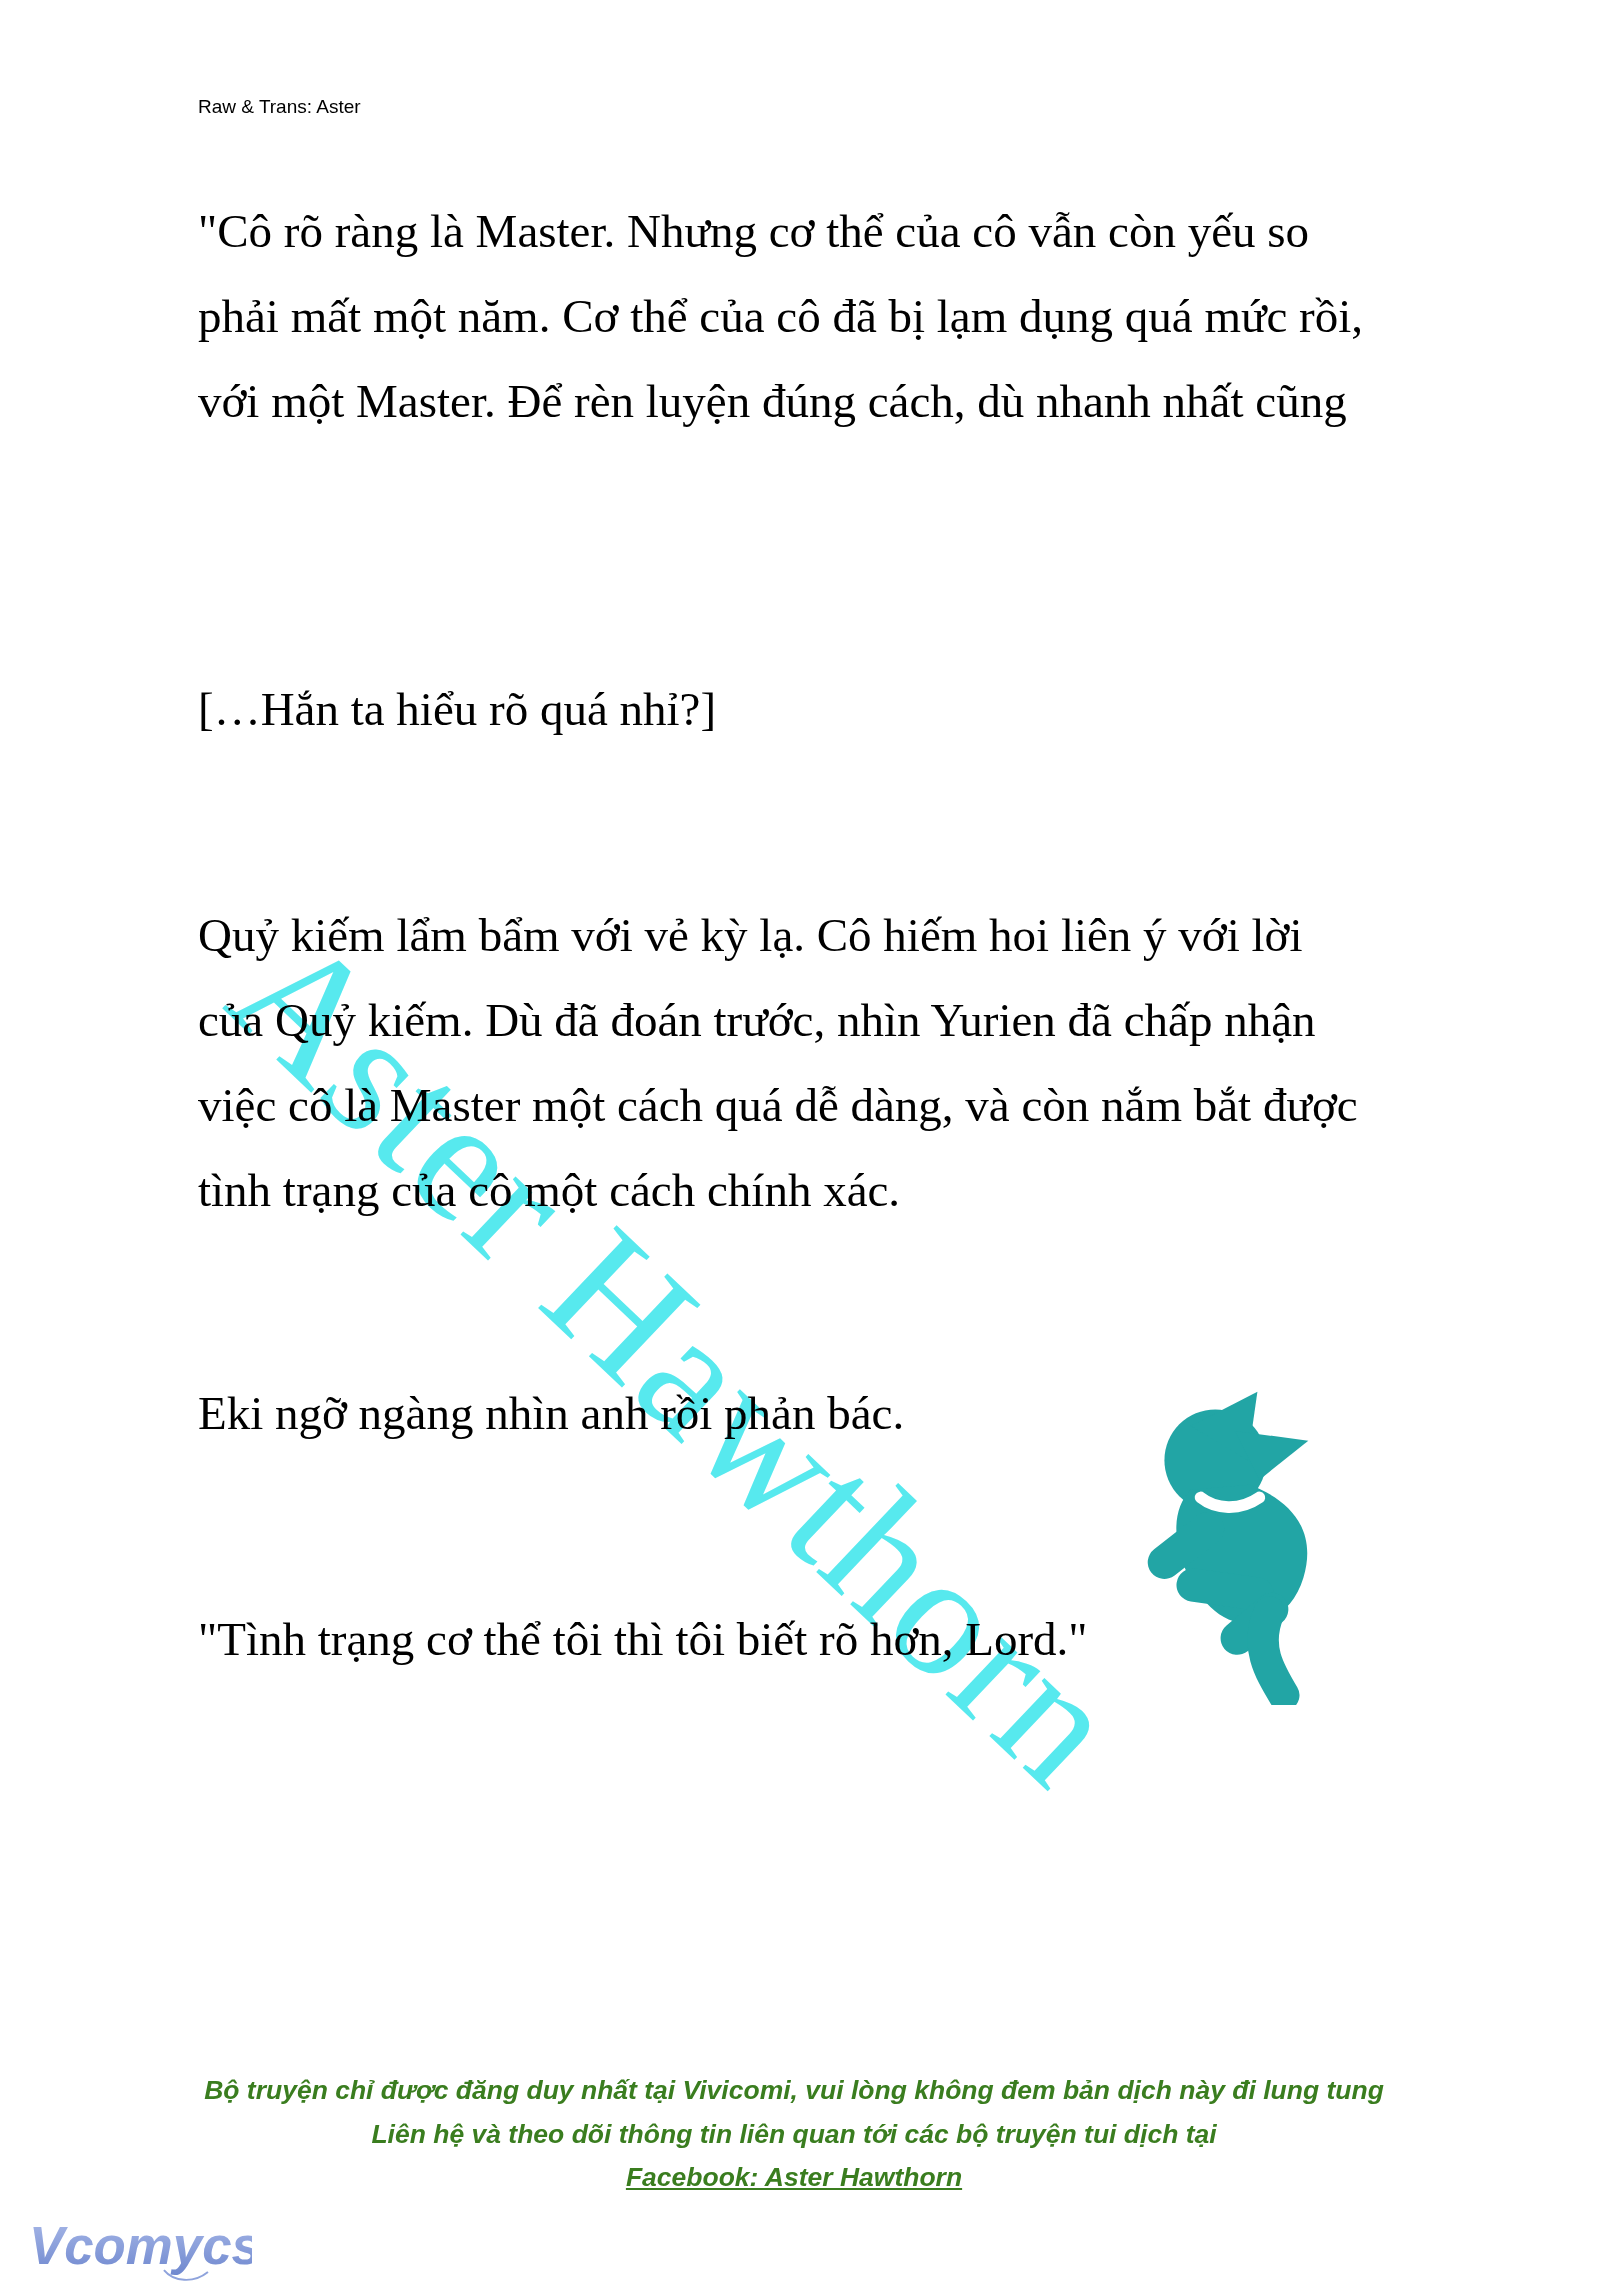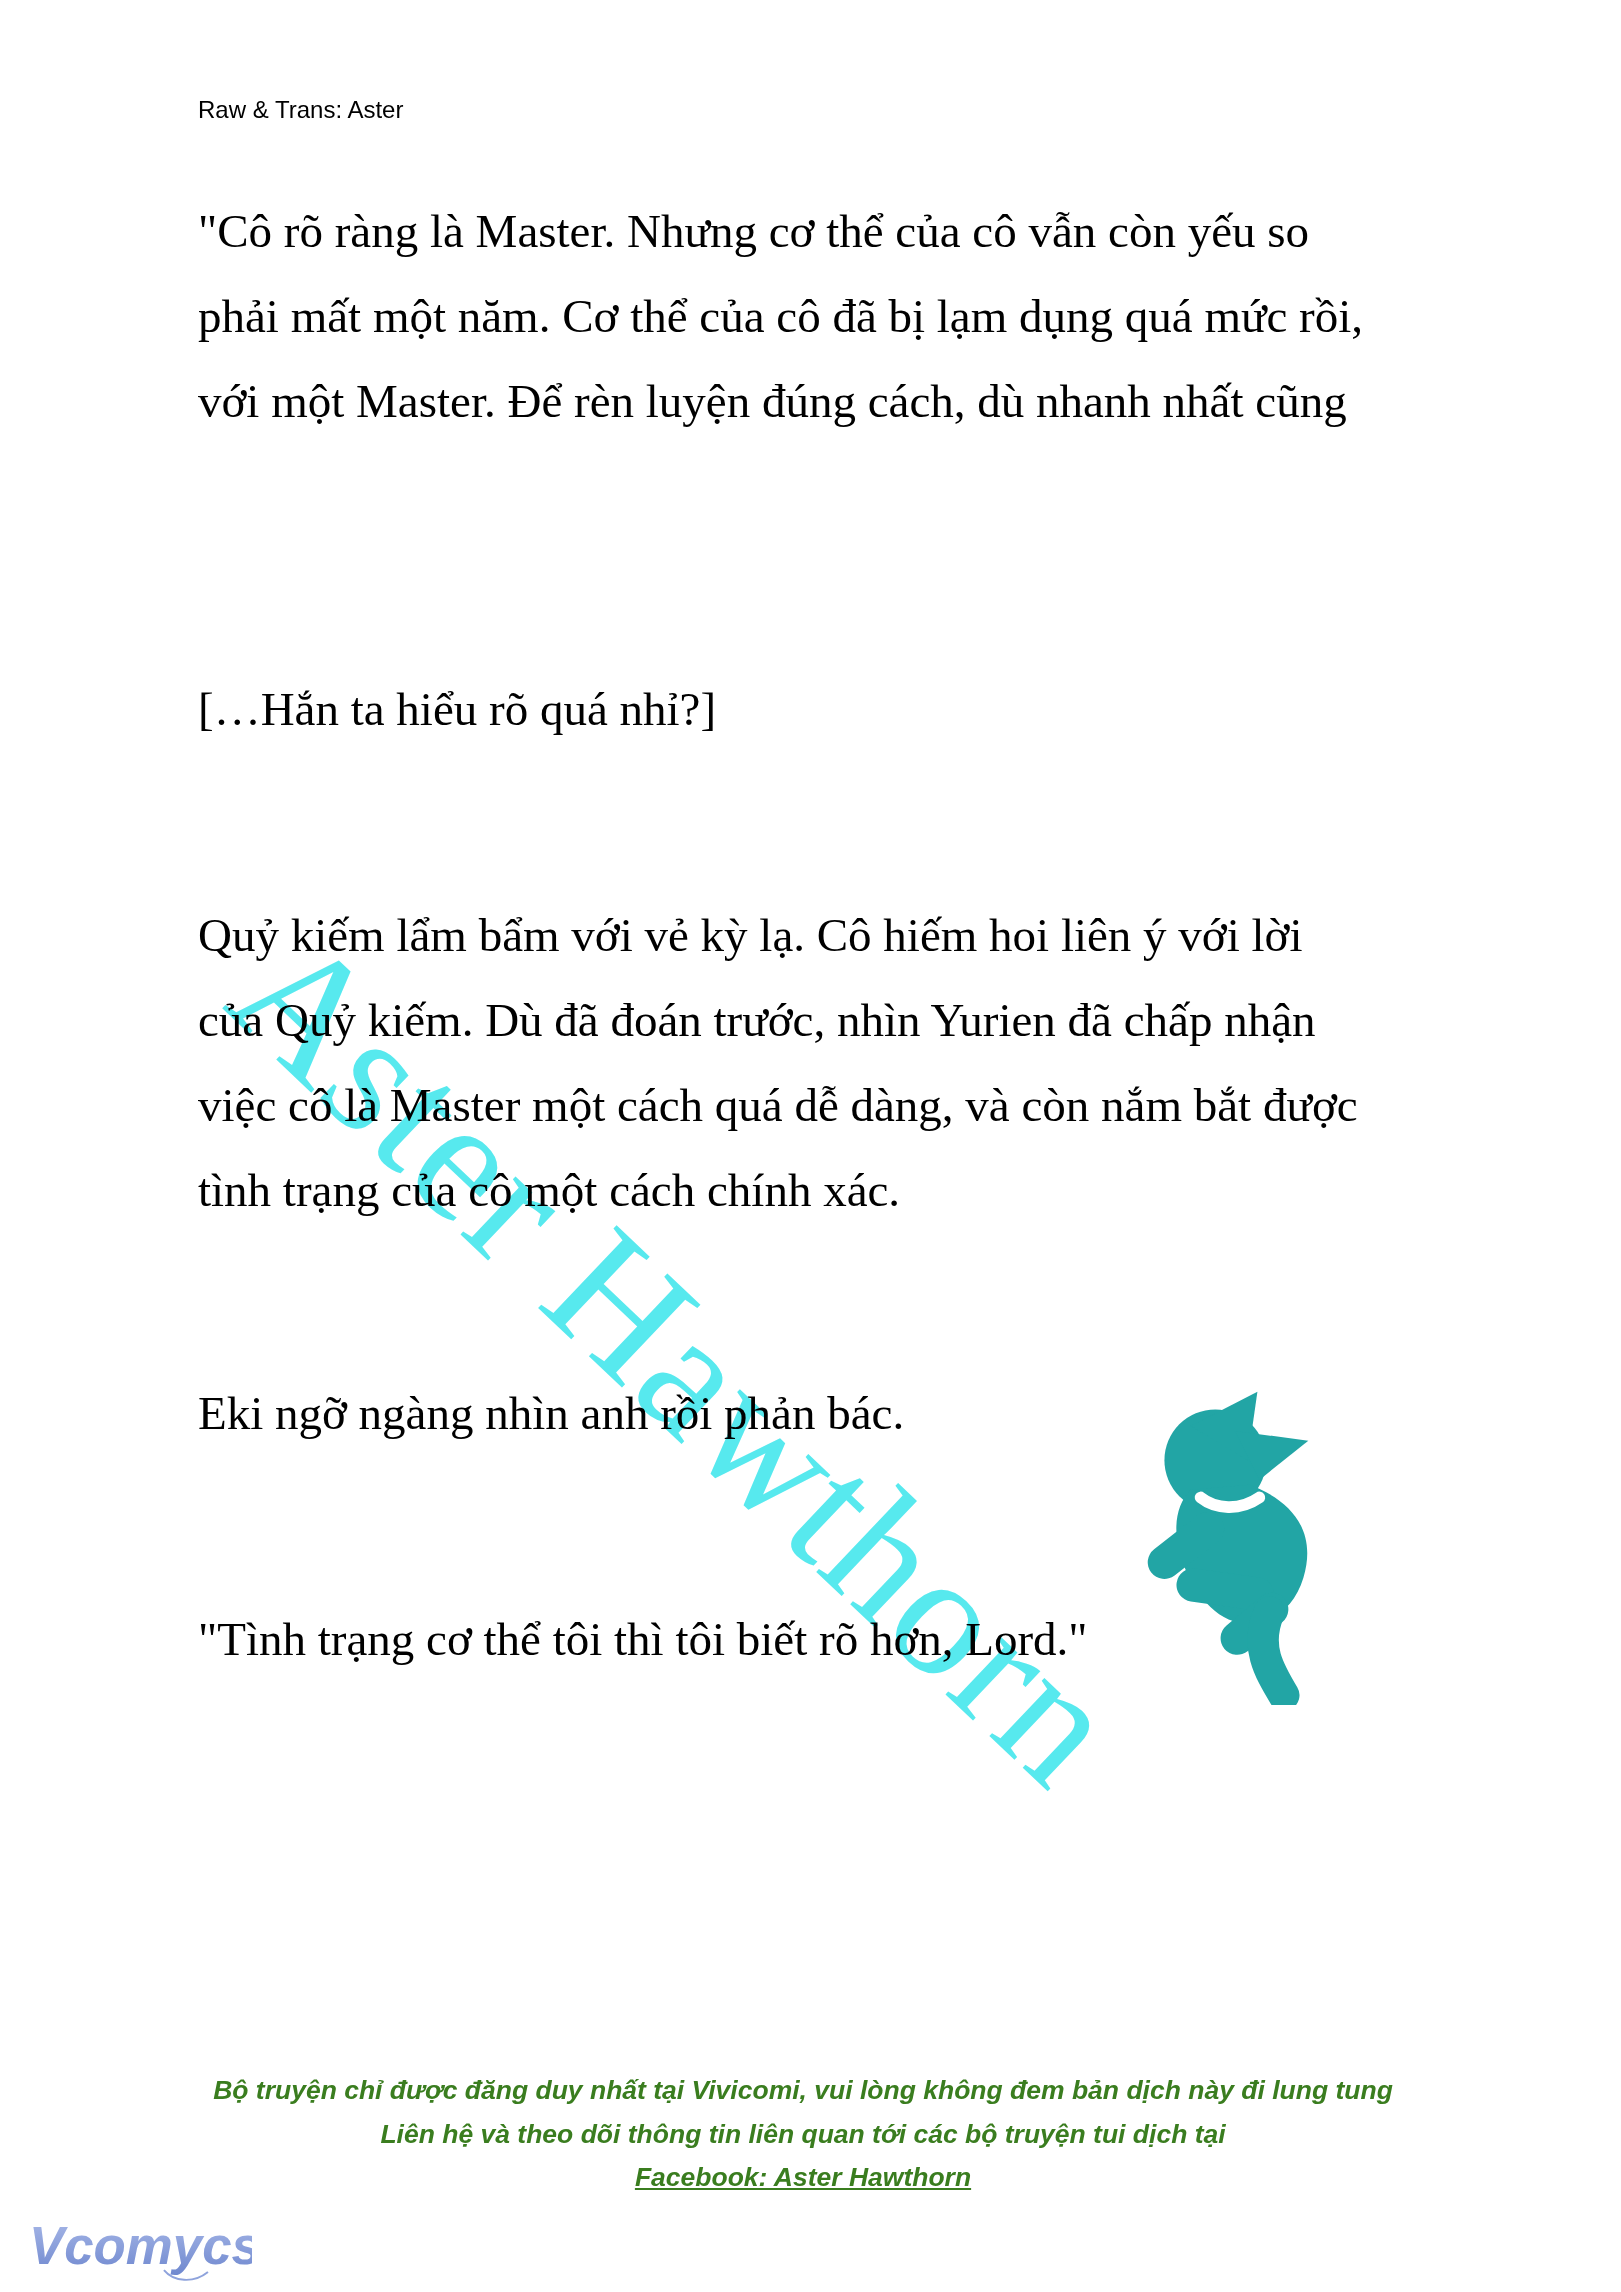--- a/index.html
+++ b/index.html
@@ -11,21 +11,21 @@
       width: 1621px;
       height: 2293px;
       position: relative;
       overflow: hidden;
     }
     .page-header {
       position: absolute;
       left: 198px;
       top: 96px;
       font-family: "Liberation Sans", sans-serif;
-      font-size: 24px;
+      font-size: 19px;
       color: #000000;
     }
     .body-text {
       position: absolute;
       left: 198px;
       width: 1264px;
       font-family: "Liberation Serif", serif;
       font-size: 47px;
       line-height: 85px;
       color: #000000;
@@ -66,21 +66,20 @@
       font-weight: bold;
       font-style: italic;
       font-size: 26.5px;
       color: #3a7d1f;
     }
     .footer-line {
       position: absolute;
       left: 0;
       width: 1588px;
       text-align: center;
-      padding-left: 9px;
     }
     .brand-logo {
       position: absolute;
       left: 27.4px;
       top: 2213px;
       width: 225px;
       height: 73px;
     }
   </style>
 </head>

